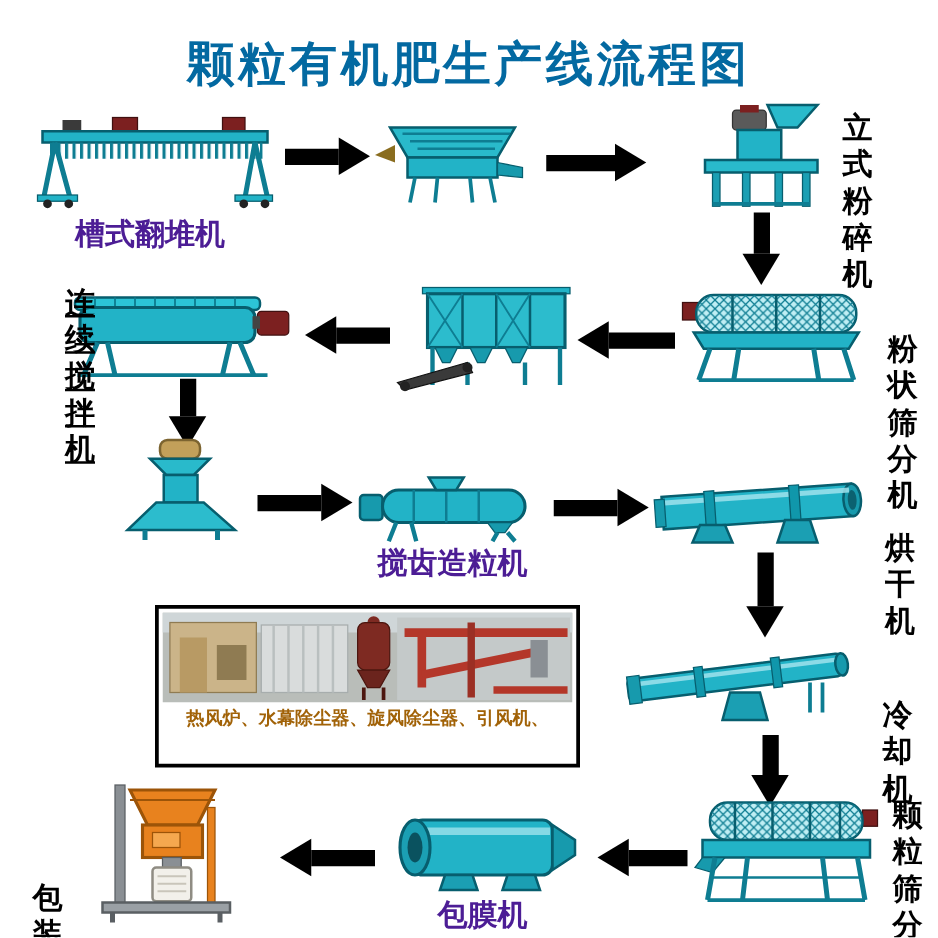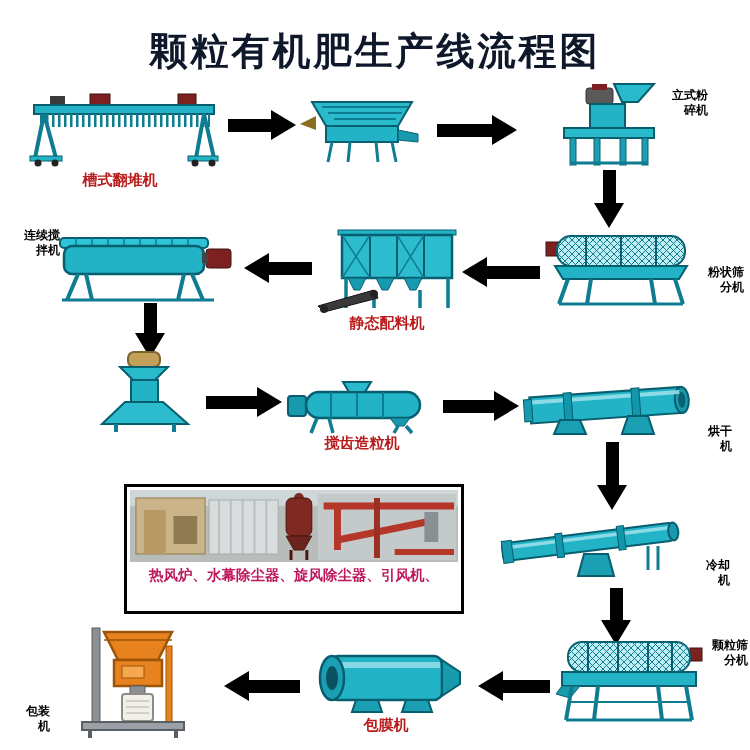--- a/index.html
+++ b/index.html
@@ -2,44 +2,44 @@
 <html><head>
 <meta charset="utf-8">
 <style>
   * { margin:0; padding:0; box-sizing:border-box; }
   html,body { background:#fff; }
   body { font-family:"DejaVu Sans","Liberation Sans",sans-serif; }
   #stage { position:relative; width:750px; height:750px; background:#fff; overflow:hidden; }
 
   .title { position:absolute; top:26px; left:0; width:100%; text-align:center;
            font-family:"DejaVu Serif","Liberation Serif",serif;
-           font-size:38px; font-weight:900; letter-spacing:3px; color:#0f172a; }
+           font-size:38px; font-weight:900; letter-spacing:3px; color:#0369a1; }
 
   .m { position:absolute; }
   .m svg { display:block; width:100%; height:100%; }
 
-  .hlabel { position:absolute; text-align:center; font-size:15px; font-weight:bold; color:#b91c1c; }
-  .vlabel { position:absolute; font-size:12px; font-weight:bold; color:#000;
-            word-break:break-all; line-height:1.22; text-align:right; width:44px; }
+  .hlabel { position:absolute; text-align:center; font-size:24px; font-weight:bold; color:#4c1d95; }
+  .vlabel { position:absolute; font-size:24px; font-weight:bold; color:#000;
+            word-break:break-all; line-height:1.22; text-align:center; width:44px; }
   .vlabel.narrow { width:24px;margin-top:44px; }
 
   
   .arrow { position:absolute; display:flex; align-items:center; }
   .arrow .shaft { background:#000; height:13px; flex:1; }
   .arrow .head-r { width:0; height:0; border-top:15px solid transparent; border-bottom:15px solid transparent; border-left:25px solid #000; }
   .arrow .head-l { width:0; height:0; border-top:15px solid transparent; border-bottom:15px solid transparent; border-right:25px solid #000; }
   .arrow.vert { flex-direction:column; align-items:center; }
   .arrow.vert .shaft { width:13px; height:auto; flex:1; }
   .arrow.vert .head-d { width:0; height:0; border-left:15px solid transparent; border-right:15px solid transparent; border-top:25px solid #000; flex:none; }
 
   
   .notebox { position:absolute; left:124px; top:484px; width:340px; height:130px;
              border:3px solid #000; background:#fff; padding:3px; }
   .notebox svg { display:block; width:100%; height:72px; }
-  .notetext { margin-top:3px; text-align:center; color:#be185d; font-weight:bold;
+  .notetext { margin-top:3px; text-align:center; color:#a16207; font-weight:bold;
               font-size:14.5px; line-height:1.45; }
 </style>
 </head>
 <body>
 
 <div id="stage">
 
   <div class="title">颗粒有机肥生产线流程图</div>
 
   <div class="m" style="left:28px; top:90px; width:192px; height:78px;">
@@ -139,39 +139,38 @@
       <path d="M26 7 L54 50 M54 7 L26 50 M81 7 L108 50 M108 7 L81 50" stroke="#0e7d92" stroke-width="1.5"></path>
       <polygon points="32,50 50,50 44,62 38,62" fill="#179aad" stroke="#075e6e"></polygon>
       <polygon points="60,50 78,50 72,62 66,62" fill="#179aad" stroke="#075e6e"></polygon>
       <polygon points="88,50 106,50 100,62 94,62" fill="#179aad" stroke="#075e6e"></polygon>
       <path d="M30 50 v30 M132 50 v30 M58 62 v18 M104 62 v18" stroke="#0e7d92" stroke-width="3.5"></path>
       <polygon points="2,78 58,62 62,70 8,84" fill="#3a3a3a" stroke="#111"></polygon>
       <circle cx="8" cy="81" r="4" fill="#222"></circle>
         <circle cx="58" cy="66" r="4" fill="#222"></circle>
     </svg>
   </div>
-  <div class="hlabel" style="left:310px; top:314px; width:154px;">静态配料机</div>
 
   <div class="arrow" style="left:244px; top:253px; width:68px; height:30px;">
     <div class="head-l"></div>
       <div class="shaft"></div>
   </div>
 
   <div class="m" style="left:56px; top:222px; width:182px; height:82px;">
     <svg viewBox="0 0 182 82">
       <rect x="4" y="16" width="148" height="10" rx="4" fill="#2cc4d6" stroke="#075e6e" stroke-width="2"></rect>
       <path d="M20 16 v10 M36 16 v10 M52 16 v10 M68 16 v10 M84 16 v10 M100 16 v10 M116 16 v10 M132 16 v10" stroke="#0e7d92" stroke-width="1.5"></path>
       <rect x="8" y="24" width="140" height="28" rx="8" fill="#22b3c7" stroke="#075e6e" stroke-width="2.5"></rect>
       <rect x="150" y="27" width="25" height="19" rx="3" fill="#7c2020" stroke="#401010"></rect>
       <rect x="146" y="31" width="6" height="10" fill="#444"></rect>
       <path d="M22 52 L11 78 M30 52 L36 78 M128 52 L122 78 M136 52 L147 78" stroke="#0e7d92" stroke-width="4"></path>
       <path d="M6 78 h152" stroke="#0e7d92" stroke-width="3"></path>
     </svg>
   </div>
-  <div class="vlabel" style="left:16px; top:228px;">连续搅拌机</div>
+  <div class="vlabel" style="left:42px; top:228px;text-decoration:underline;">连续搅拌机</div>
 
   <div class="arrow vert" style="left:135px; top:303px; width:30px; height:55px;">
     <div class="shaft"></div>
       <div class="head-d"></div>
   </div>
 
   <div class="m" style="left:94px; top:350px; width:102px; height:84px;">
     <svg viewBox="0 0 102 84">
       <rect x="34" y="2" width="32" height="15" rx="6" fill="#c2a05a" stroke="#7c6430" stroke-width="2"></rect>
       <polygon points="26,17 74,17 61,30 39,30" fill="#29bacb" stroke="#075e6e" stroke-width="2"></polygon>

